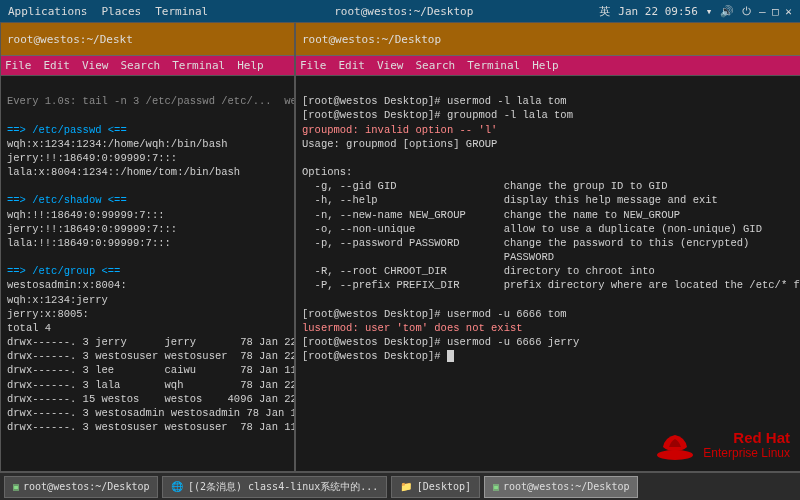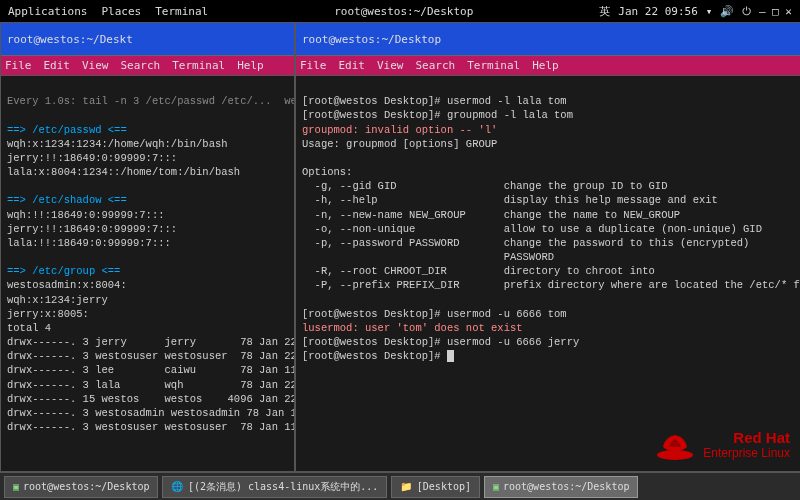--- a/index.html
+++ b/index.html
@@ -7,21 +7,21 @@
       width: 800px;
       height: 500px;
       background: #2d2d2d;
       font-family: monospace;
       font-size: 11px;
       overflow: hidden;
     }
 
     
     .system-bar {
-      background: #000000;
+      background: #0c4a6e;
       height: 22px;
       display: flex;
       align-items: center;
       justify-content: space-between;
       padding: 0 8px;
       color: #ddd;
       font-size: 11px;
     }
     .system-bar-left { display: flex; gap: 14px; }
     .system-bar-center { font-size: 11px; color: #ddd; }
@@ -43,21 +43,21 @@
 
     .terminal {
       display: flex;
       flex-direction: column;
       flex: 1;
       background: #1a1a1a;
       border: 1px solid #555;
     }
 
     .terminal-titlebar {
-      background: #1d4ed8;
+      background: #a16207;
       height: 22px;
       display: flex;
       align-items: center;
       padding: 16px 6px;
       color: #ddd;
       font-size: 11px;
       border-bottom: 1px solid #666;
     }
 
     .terminal-menubar {

